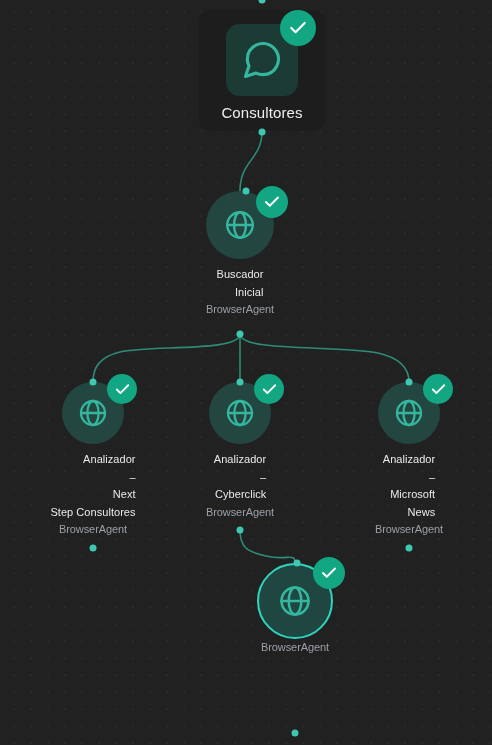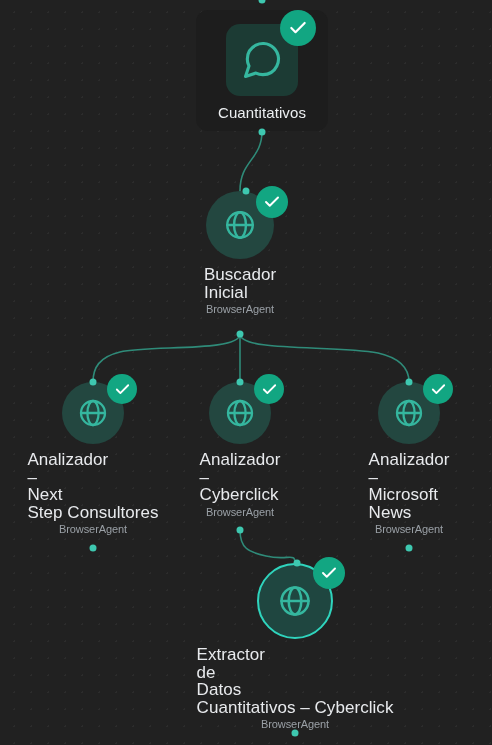--- a/index.html
+++ b/index.html
@@ -89,23 +89,23 @@
     width: 7px;
     height: 7px;
     border-radius: 50%;
     background: #3ec8b0;
     transform: translate(-50%, -50%);
   }
   
   .label {
     margin-top: 7px;
     color: #e8eaed;
-    font-size: 17px;
+    font-size: 11px;
     line-height: 17.5px;
-    text-align: left;
+    text-align: right;
     white-space: pre-line;
     letter-spacing: .05px;
   }
   .sublabel {
     margin-top: 2px;
     color: #9aa0a6;
     font-size: 11px;
     letter-spacing: -.1px;
     text-align: right;
   }
@@ -132,21 +132,21 @@
       <div class="card-icon-box">
         <svg class="glyph" width="44" height="44" viewBox="0 0 24 24" fill="none" stroke="#35b79f" stroke-width="1.7" stroke-linecap="round" stroke-linejoin="round">
           <path d="M21 11.5a8.38 8.38 0 0 1-.9 3.8 8.5 8.5 0 0 1-7.6 4.7 8.38 8.38 0 0 1-3.8-.9L3 21l1.9-5.7a8.38 8.38 0 0 1-.9-3.8 8.5 8.5 0 0 1 4.7-7.6 8.38 8.38 0 0 1 3.8-.9h.5a8.48 8.48 0 0 1 8 8v.5z"></path>
         </svg>
         <div class="badge" style="width:36px; height:36px; right:-18px; top:-14px;">
           <svg width="20" height="20" viewBox="0 0 24 24" fill="none" stroke="#ffffff" stroke-width="2.6" stroke-linecap="round" stroke-linejoin="round">
             <polyline points="20 6 9 17 4 12"></polyline>
           </svg>
         </div>
       </div>
-      <div class="card-title">Cuantitativos</div>
+      <div class="card-title">Consultores</div>
       <div class="port" style="left:62px; top:122px;"></div>
     </div>
   </div>
 
   <div class="node" style="left:160px; top:191px; width:160px;">
     <div class="circle-wrap">
       <div class="port" style="left:40px; top:0px;"></div>
       <div class="circle" style="width:68px; height:68px;">
         <svg class="glyph" width="34" height="34" viewBox="0 0 24 24" fill="none" stroke="#35b79f" stroke-width="1.7" stroke-linecap="round" stroke-linejoin="round">
           <circle cx="12" cy="12" r="9"></circle>
@@ -246,21 +246,17 @@
           <line x1="3" y1="12" x2="21" y2="12"></line>
           <ellipse cx="12" cy="12" rx="4.2" ry="9"></ellipse>
         </svg>
       </div>
       <div class="badge" style="width:32px; height:32px; right:-12px; top:-6px;">
         <svg width="18" height="18" viewBox="0 0 24 24" fill="none" stroke="#ffffff" stroke-width="2.6" stroke-linecap="round" stroke-linejoin="round">
           <polyline points="20 6 9 17 4 12"></polyline>
         </svg>
       </div>
     </div>
-    <div class="label">Extractor
-de
-Datos
-Cuantitativos – Cyberclick</div>
     <div class="sublabel">BrowserAgent</div>
     <div class="port" style="left:120px; top:170px;"></div>
   </div>
 
 </div>
 
 </body></html>

